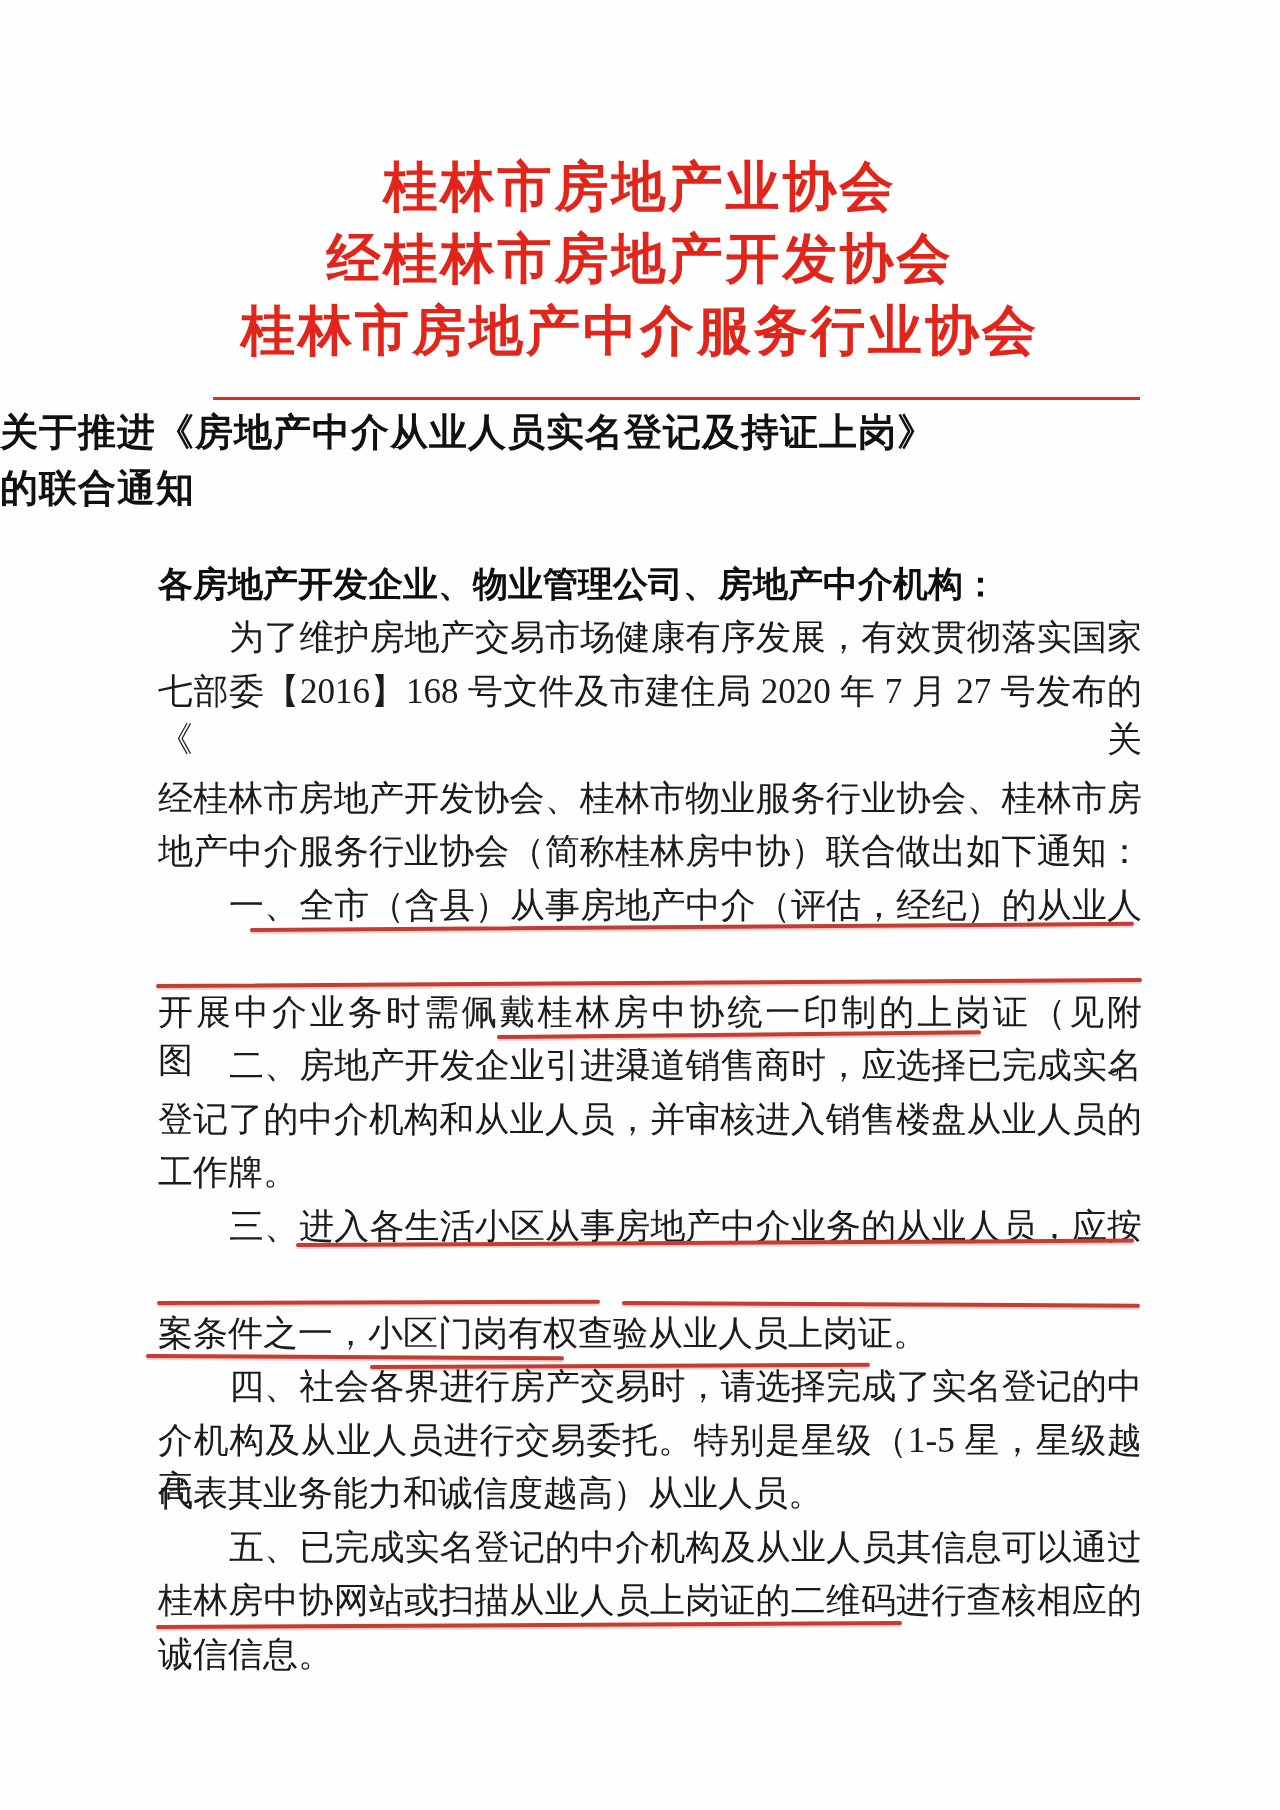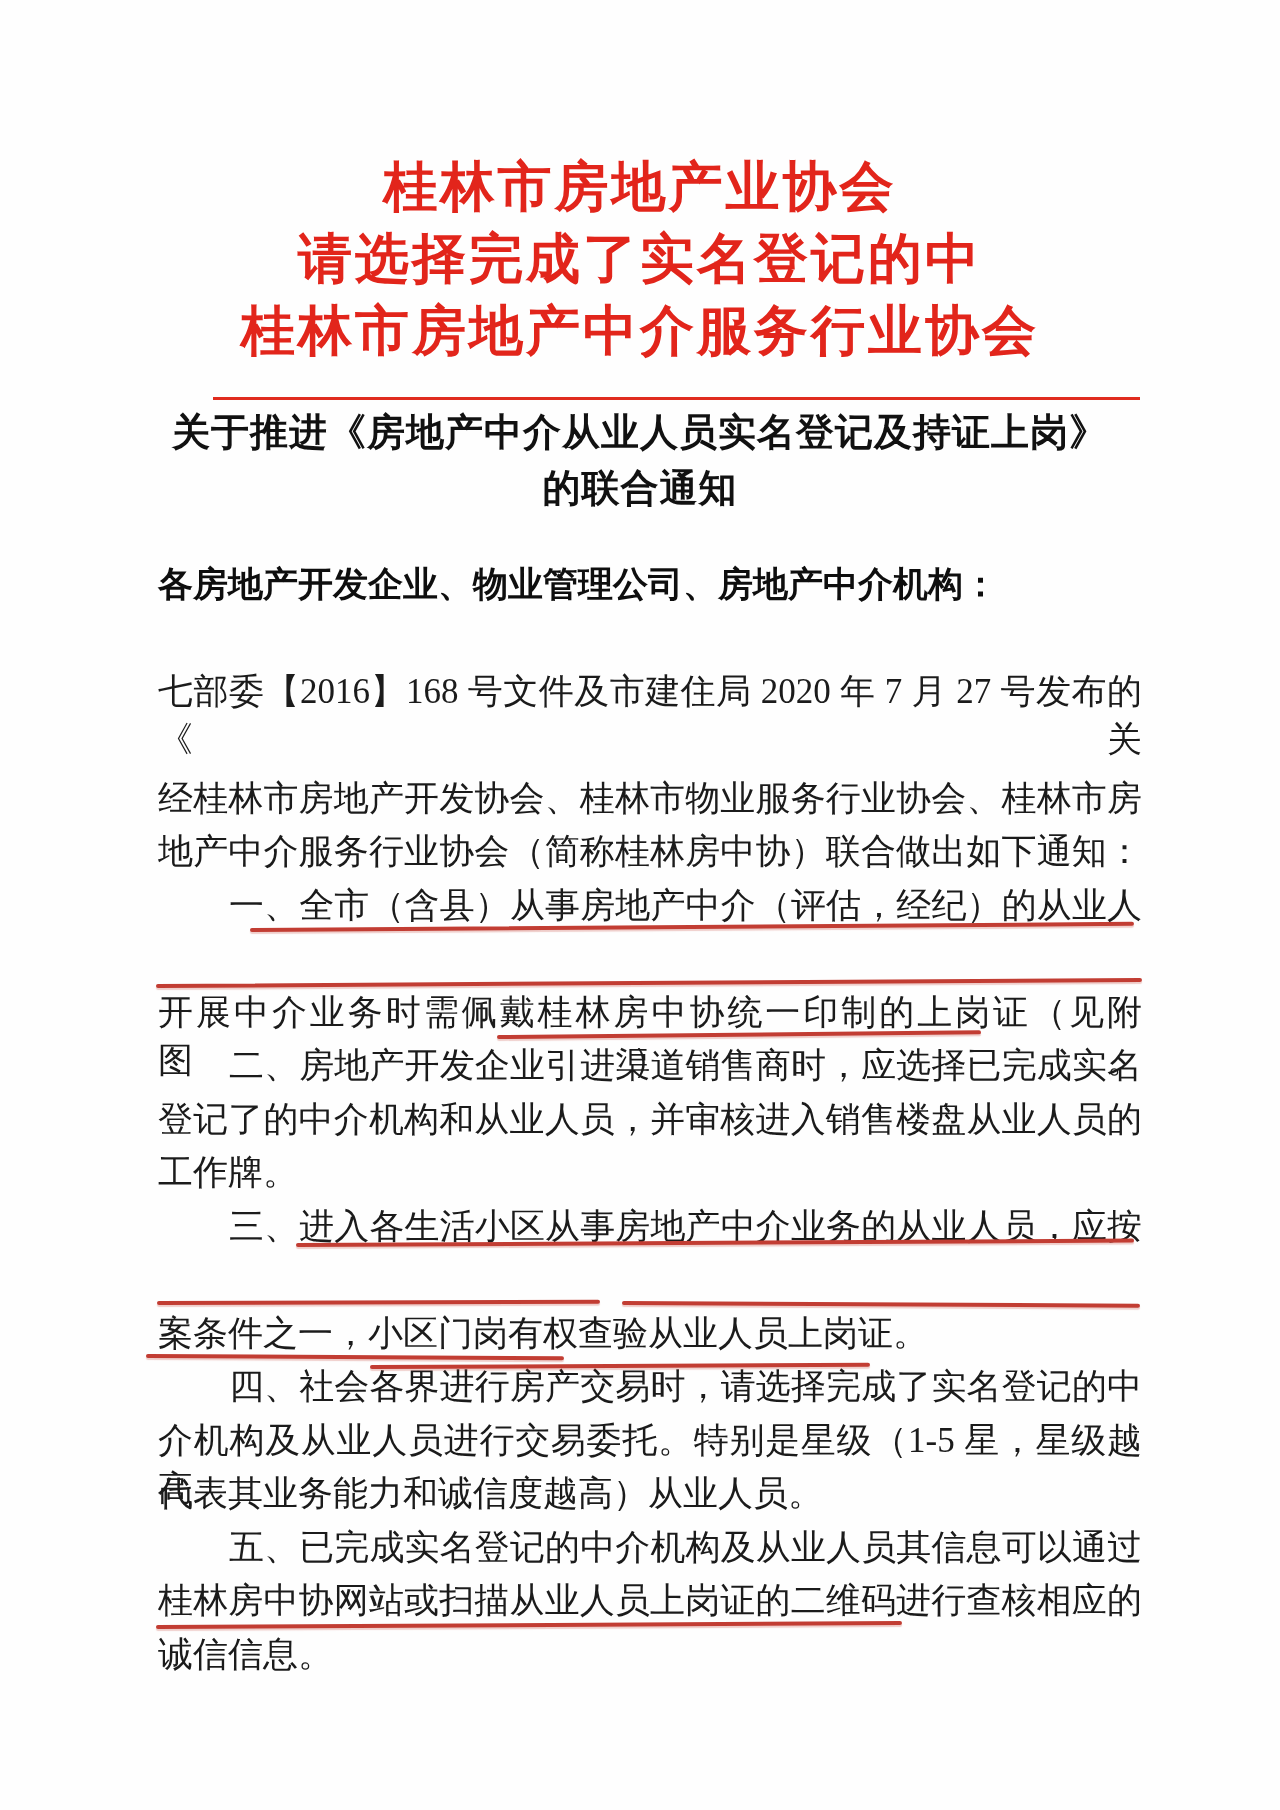--- a/index.html
+++ b/index.html
@@ -17,21 +17,21 @@
   .hdr{
     position:absolute;top:151px;left:0;right:0;text-align:center;
     color:var(--red-header);font-weight:bold;font-size:54px;line-height:72px;
     letter-spacing:3px;
   }
   .rule{
     position:absolute;top:397px;left:213px;width:927px;height:3px;
     background:var(--red-rule);
   }
   .title-line{
-    position:absolute;left:0;right:0;text-align:center;font-weight:bold;
+    position:absolute;left:0;right:0;text-align:left;font-weight:bold;
     color:#111;font-size:38px;line-height:46px;letter-spacing:1px;
   }
   .t1{top:409px}
   .t2{top:465px}
   .bl{
     position:absolute;left:158px;width:984px;height:52px;
     font-size:35px;line-height:48px;color:var(--ink);
   }
   .j{text-align:justify;text-align-last:justify;}
   .in{padding-left:71px;width:913px;}
@@ -42,30 +42,31 @@
     box-shadow:0 2px 1px rgba(196,60,48,.25);
   }
 </style>
 </head>
 <body>
 
 <div class="page">
 
   <div class="hdr">
     <div>桂林市房地产业协会</div>
-    <div>请选择完成了实名登记的中</div>
+    <div>经桂林市房地产开发协会</div>
     <div>桂林市房地产中介服务行业协会</div>
   </div>
 
   <div class="rule"></div>
 
   <div class="title-line t1">关于推进《房地产中介从业人员实名登记及持证上岗》</div>
   <div class="title-line t2">的联合通知</div>
 
   <div class="bl b" style="top:561px">各房地产开发企业、物业管理公司、房地产中介机构：</div>
+  <div class="bl in j" style="top:614px">为了维护房地产交易市场健康有序发展，有效贯彻落实国家</div>
   <div class="bl j" style="top:668px">七部委【2016】168 号文件及市建住局 2020 年 7 月 27 号发布的《关</div>
   <div class="bl j" style="top:775px">经桂林市房地产开发协会、桂林市物业服务行业协会、桂林市房</div>
   <div class="bl j" style="top:828px">地产中介服务行业协会（简称桂林房中协）联合做出如下通知：</div>
   <div class="bl in j" style="top:882px">一、全市（含县）从事房地产中介（评估，经纪）的从业人</div>
   <div class="bl j" style="top:989px">开展中介业务时需佩戴桂林房中协统一印制的上岗证（见附图）。</div>
   <div class="bl in j" style="top:1042px">二、房地产开发企业引进渠道销售商时，应选择已完成实名</div>
   <div class="bl j" style="top:1096px">登记了的中介机构和从业人员，并审核进入销售楼盘从业人员的</div>
   <div class="bl" style="top:1149px">工作牌。</div>
   <div class="bl in j" style="top:1203px">三、进入各生活小区从事房地产中介业务的从业人员，应按</div>
   <div class="bl" style="top:1310px">案条件之一，小区门岗有权查验从业人员上岗证。</div>

